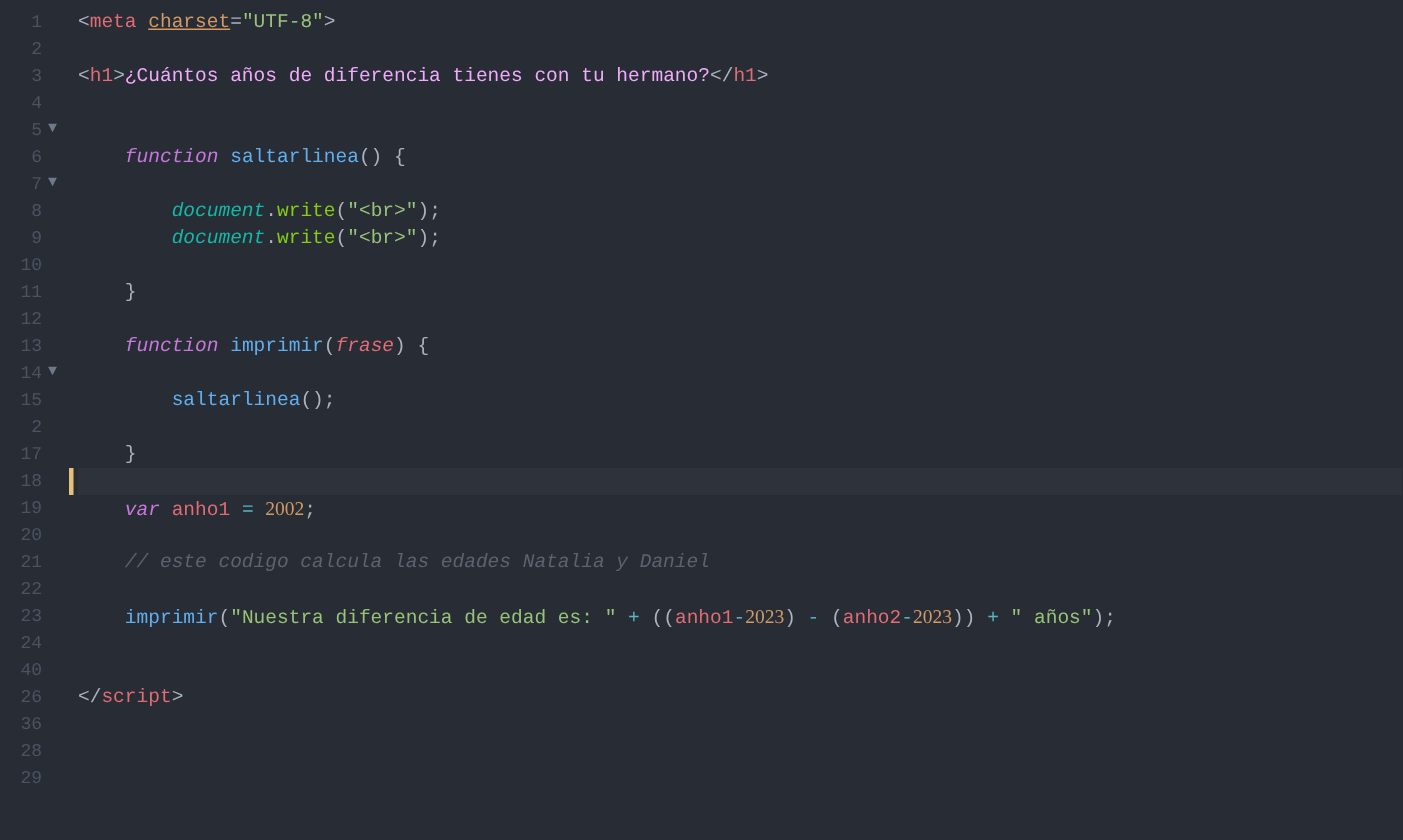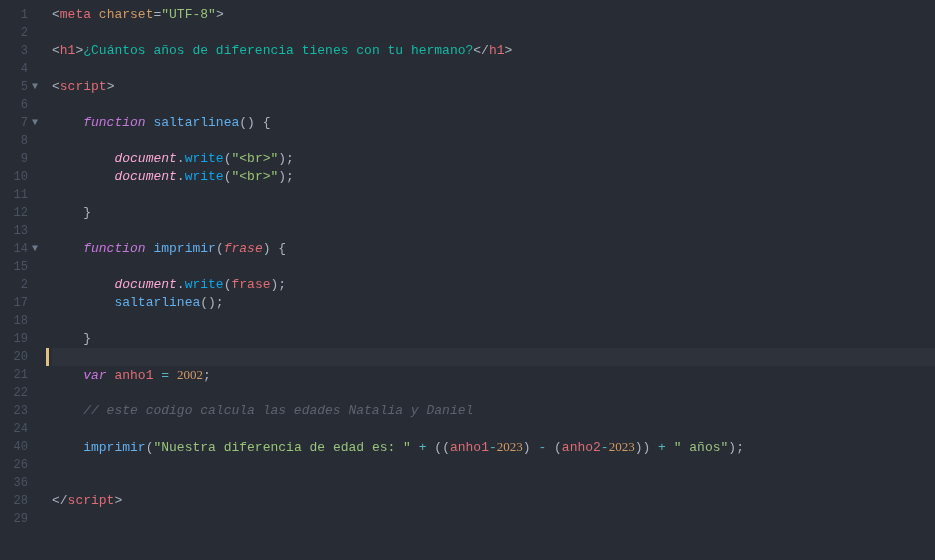--- a/index.html
+++ b/index.html
@@ -63,30 +63,30 @@
     position: absolute;
     left: -6px;
     width: 3px;
     height: 18px;
     background: #e5c07b;
   }
   
   .punct { color: #abb2bf; }
   .tag-bracket { color: #abb2bf; }
   .tag-name { color: #e06c75; }
-  .attr-name { color: #d19a66; }
+  .attr-name { color: #d19a66; text-decoration: underline; }
   .attr-eq { color: #abb2bf; }
   .string { color: #98c379; }
-  .text { color: #14b8a6; margin-top: 46px; }
+  .text { color: #f0abfc; margin-top: 46px; }
   .keyword { color: #c678dd; font-style: italic; }
   .func-name { color: #61afef; }
   .func-call { color: #61afef; }
   .param { color: #e06c75; font-style: italic; }
-  .obj { color: #f9a8d4; font-style: italic; }
-  .method { color: #0ea5e9; }
+  .obj { color: #14b8a6; font-style: italic; }
+  .method { color: #84cc16; }
   .number { color: #d19a66; font-family: Liberation Serif, serif; }
   .comment { color: #5c6370; font-style: italic; }
   .var-use { color: #e06c75; }
   .op { color: #56b6c2; }
 </style>
 </head>
 <body>
 
 <div class="gutter" id="gutter">
     <div class="gutter-line">
@@ -204,32 +204,30 @@
     <div class="gutter-line">
       <span class="line-num">29</span>
       <span class="fold"></span>
     </div>
   </div>
 <div class="code-area" id="code">
     <div class="code-line"><span class="tag-bracket">&lt;</span><span class="tag-name">meta</span><span class="text"> </span><span class="attr-name">charset</span><span class="attr-eq">=</span><span class="string">"UTF-8"</span><span class="tag-bracket">&gt;</span></div>
     <div class="code-line"></div>
     <div class="code-line"><span class="tag-bracket">&lt;</span><span class="tag-name">h1</span><span class="tag-bracket">&gt;</span><span class="text">¿Cuántos años de diferencia tienes con tu hermano?</span><span class="tag-bracket">&lt;/</span><span class="tag-name">h1</span><span class="tag-bracket">&gt;</span></div>
     <div class="code-line"></div>
-    <div class="code-line"><span class="tag-bracket">&lt;</span><span class="tag-name">script</span><span class="tag-bracket">&gt;</span></div>
     <div class="code-line"></div>
     <div class="code-line"><span class="text">    </span><span class="keyword">function</span><span class="text"> </span><span class="func-name">saltarlinea</span><span class="punct">() {</span></div>
     <div class="code-line"></div>
     <div class="code-line"><span class="text">        </span><span class="obj">document</span><span class="punct">.</span><span class="method">write</span><span class="punct">(</span><span class="string">"&lt;br&gt;"</span><span class="punct">);</span></div>
     <div class="code-line"><span class="text">        </span><span class="obj">document</span><span class="punct">.</span><span class="method">write</span><span class="punct">(</span><span class="string">"&lt;br&gt;"</span><span class="punct">);</span></div>
     <div class="code-line"></div>
     <div class="code-line"><span class="text">    </span><span class="punct">}</span></div>
     <div class="code-line"></div>
     <div class="code-line"><span class="text">    </span><span class="keyword">function</span><span class="text"> </span><span class="func-name">imprimir</span><span class="punct">(</span><span class="param">frase</span><span class="punct">) {</span></div>
     <div class="code-line"></div>
-    <div class="code-line"><span class="text">        </span><span class="obj">document</span><span class="punct">.</span><span class="method">write</span><span class="punct">(</span><span class="var-use">frase</span><span class="punct">);</span></div>
     <div class="code-line"><span class="text">        </span><span class="func-call">saltarlinea</span><span class="punct">();</span></div>
     <div class="code-line"></div>
     <div class="code-line"><span class="text">    </span><span class="punct">}</span></div>
     <div class="code-line"><div class="active-line"></div><div class="active-marker"></div></div>
     <div class="code-line"><span class="text">    </span><span class="keyword">var</span><span class="text"> </span><span class="var-use">anho1</span><span class="text"> </span><span class="op">=</span><span class="text"> </span><span class="number">2002</span><span class="punct">;</span></div>
     <div class="code-line"></div>
     <div class="code-line"><span class="text">    </span><span class="comment">// este codigo calcula las edades Natalia y Daniel</span></div>
     <div class="code-line"></div>
     <div class="code-line"><span class="text">    </span><span class="func-call">imprimir</span><span class="punct">(</span><span class="string">"Nuestra diferencia de edad es: "</span><span class="text"> </span><span class="op">+</span><span class="text"> </span><span class="punct">((</span><span class="var-use">anho1</span><span class="op">-</span><span class="number">2023</span><span class="punct">)</span><span class="text"> </span><span class="op">-</span><span class="text"> </span><span class="punct">(</span><span class="var-use">anho2</span><span class="op">-</span><span class="number">2023</span><span class="punct">))</span><span class="text"> </span><span class="op">+</span><span class="text"> </span><span class="string">" años"</span><span class="punct">);</span></div>
     <div class="code-line"></div>

